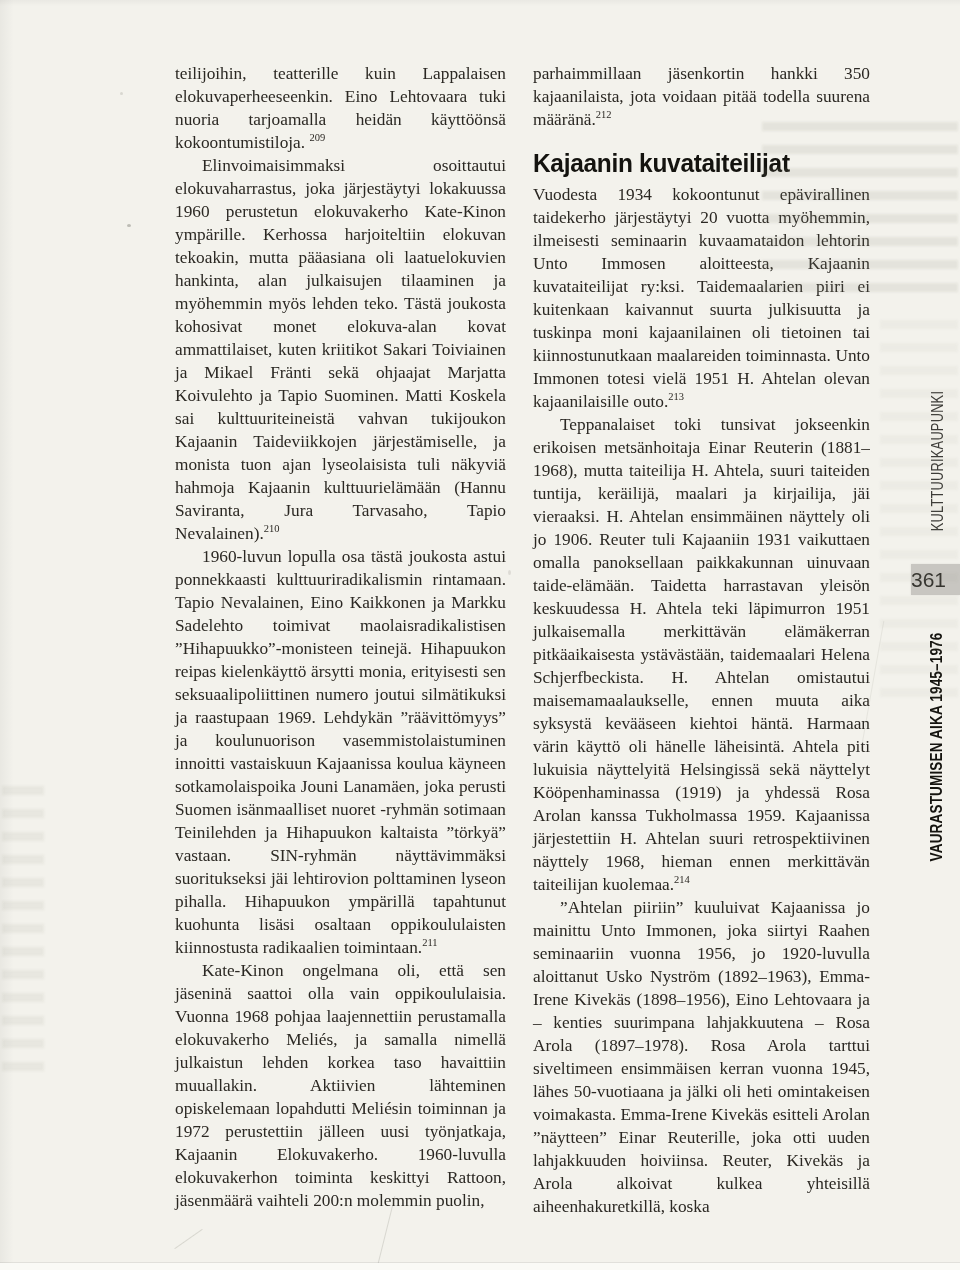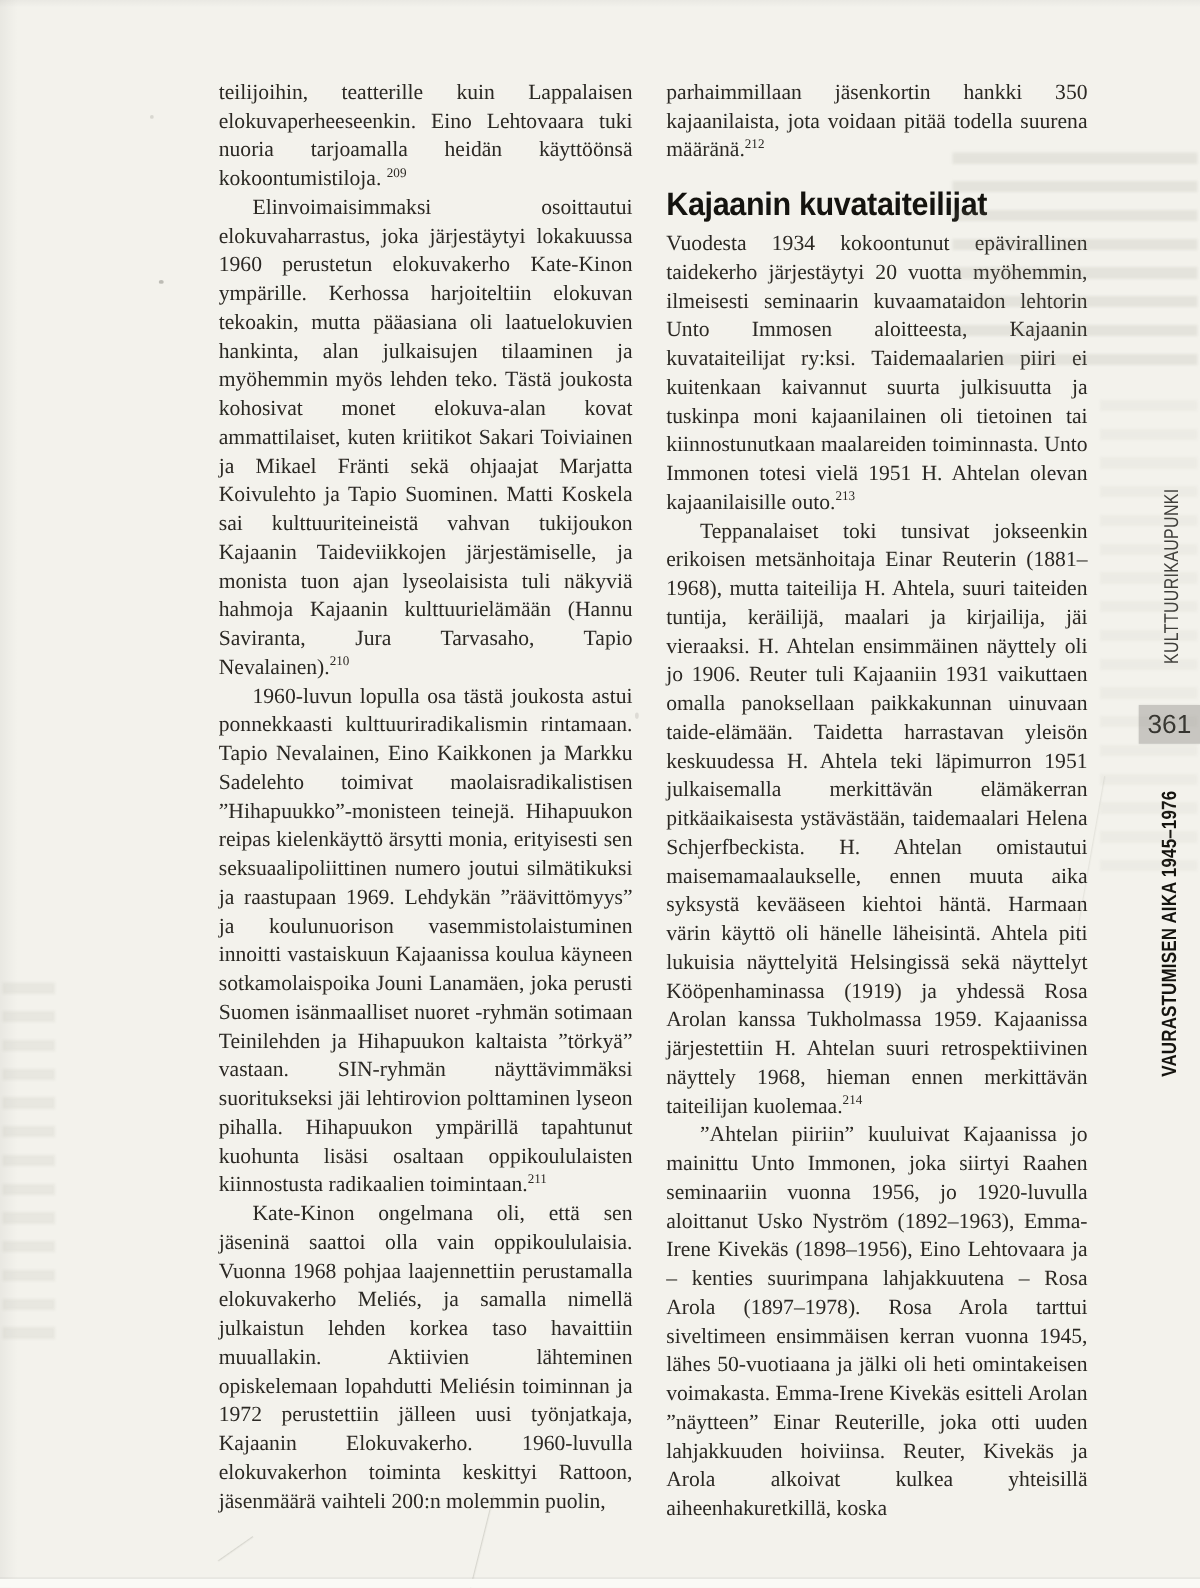--- a/index.html
+++ b/index.html
@@ -62,21 +62,21 @@
     font-size:16px;color:#3e3d39;letter-spacing:0.3px;
   }
   .vanchor-section{left:936px;top:747px;}
   .vanchor-section > span{
     transform:translate(-50%,-50%) rotate(-90deg) scaleX(0.82);
     font-size:16.5px;font-weight:bold;color:#15140f;letter-spacing:0.2px;
   }
   .page-number-box{
     position:absolute;left:911px;top:564px;width:49px;height:31px;
     background:#c8c6c1;
-    display:flex;align-items:center;justify-content:center;
+    display:flex;align-items:center;justify-content:flex-start;
     font-family:"Liberation Sans","DejaVu Sans",sans-serif;
     font-size:21px;color:#35342f;
     box-shadow:0 0 2px rgba(0,0,0,0.08);
   }
   
   .bleed{
     position:absolute;pointer-events:none;
     background:repeating-linear-gradient(180deg,
       rgba(140,142,125,0.14) 0px, rgba(140,142,125,0.14) 9px,
       rgba(0,0,0,0) 9px, rgba(0,0,0,0) 23px);

